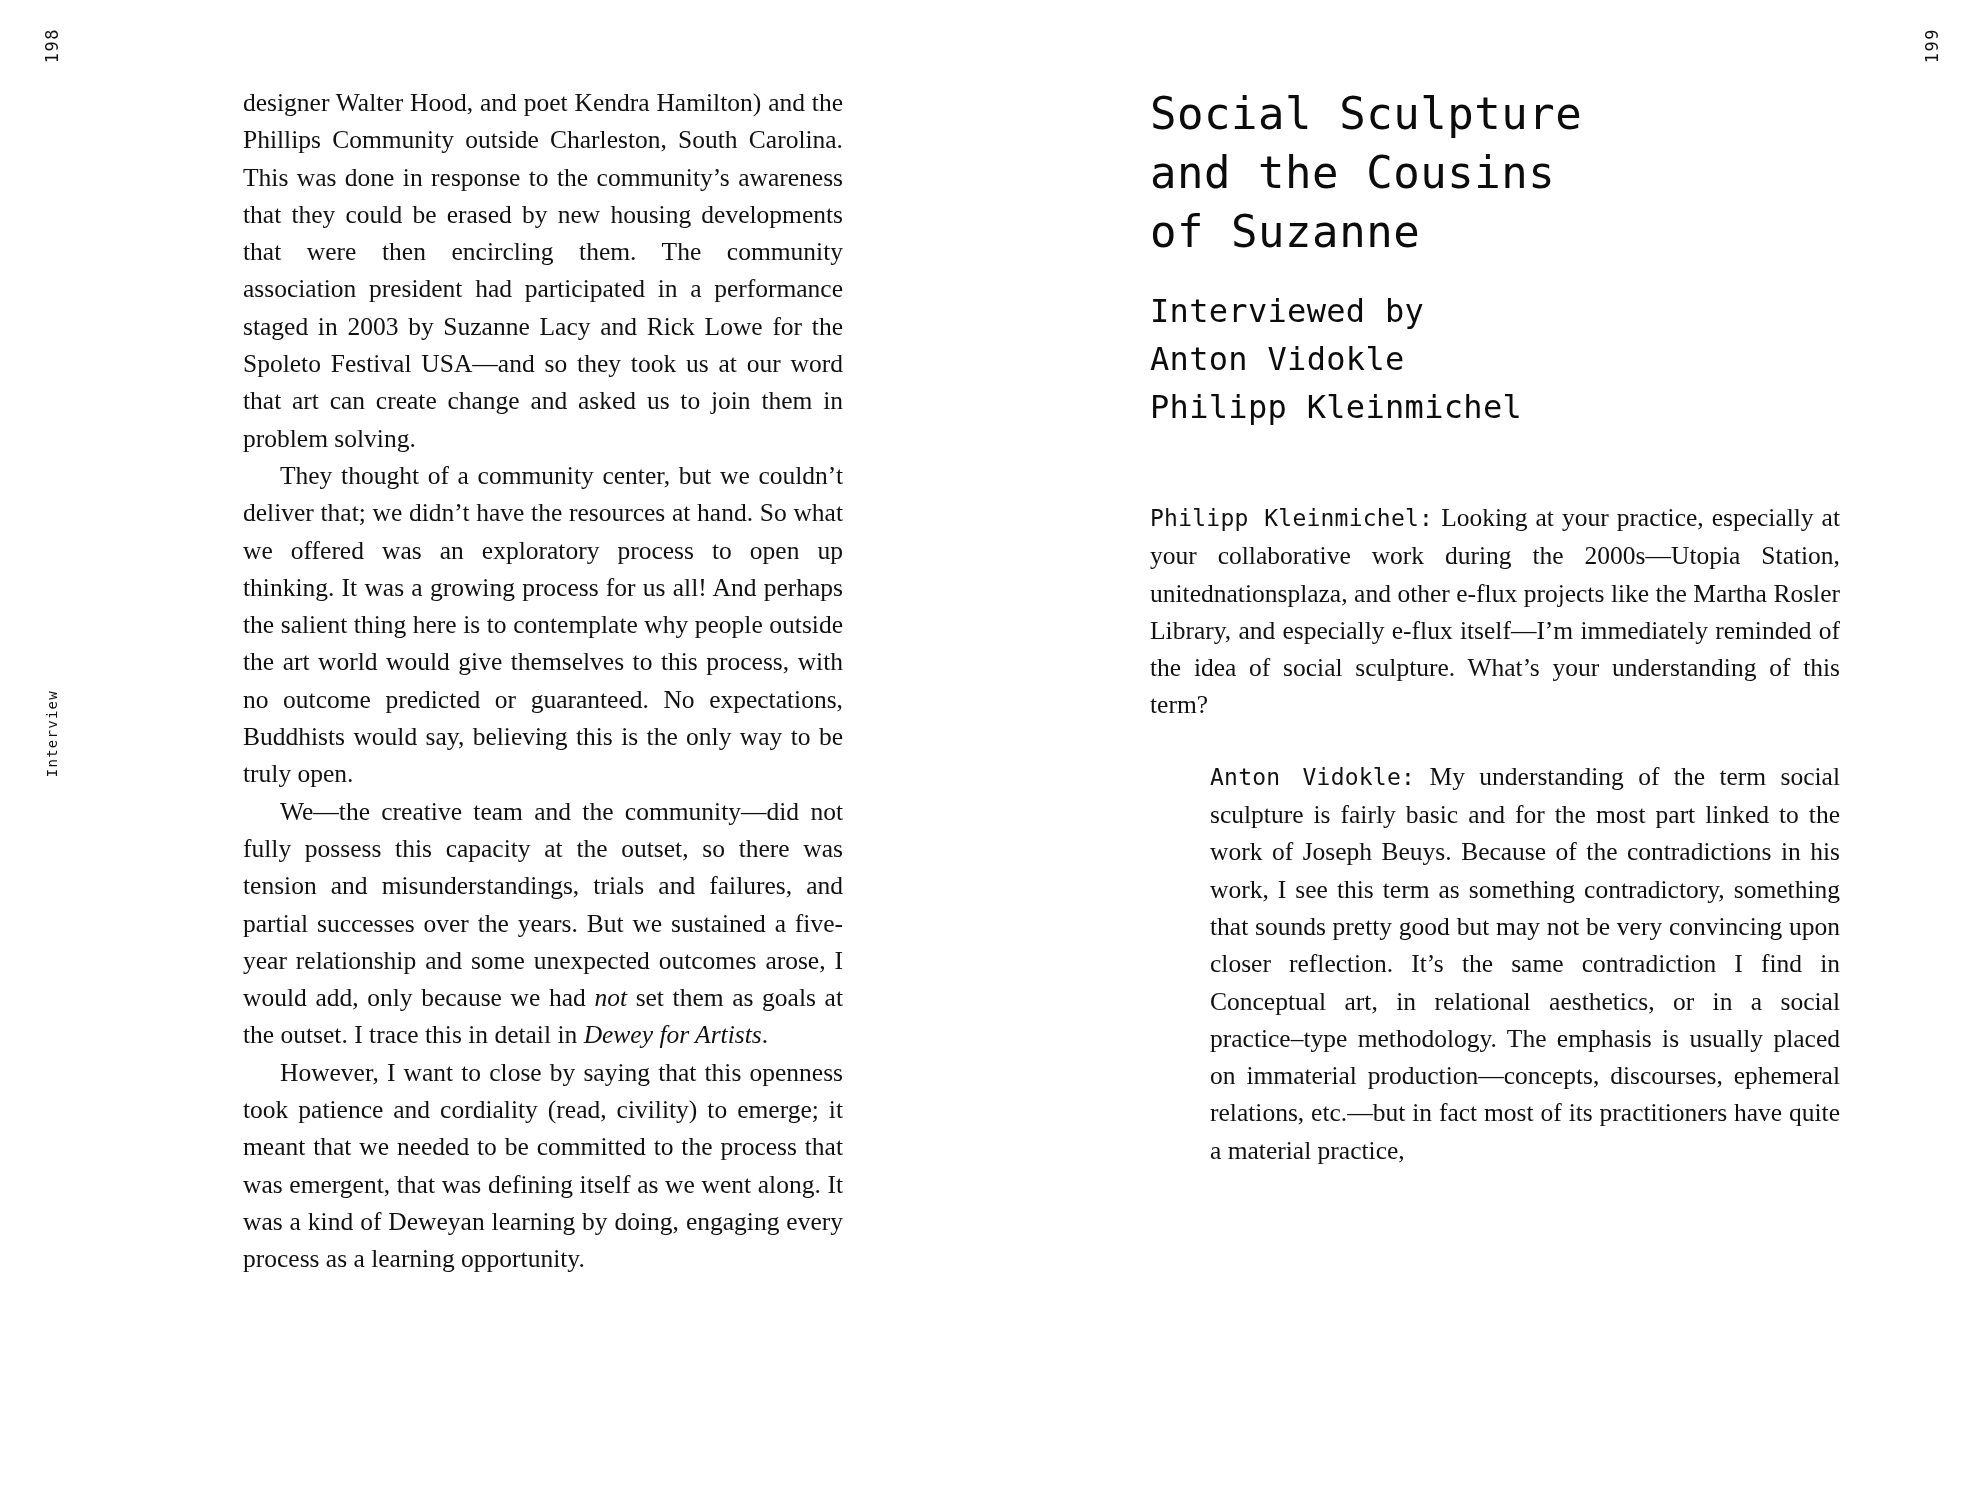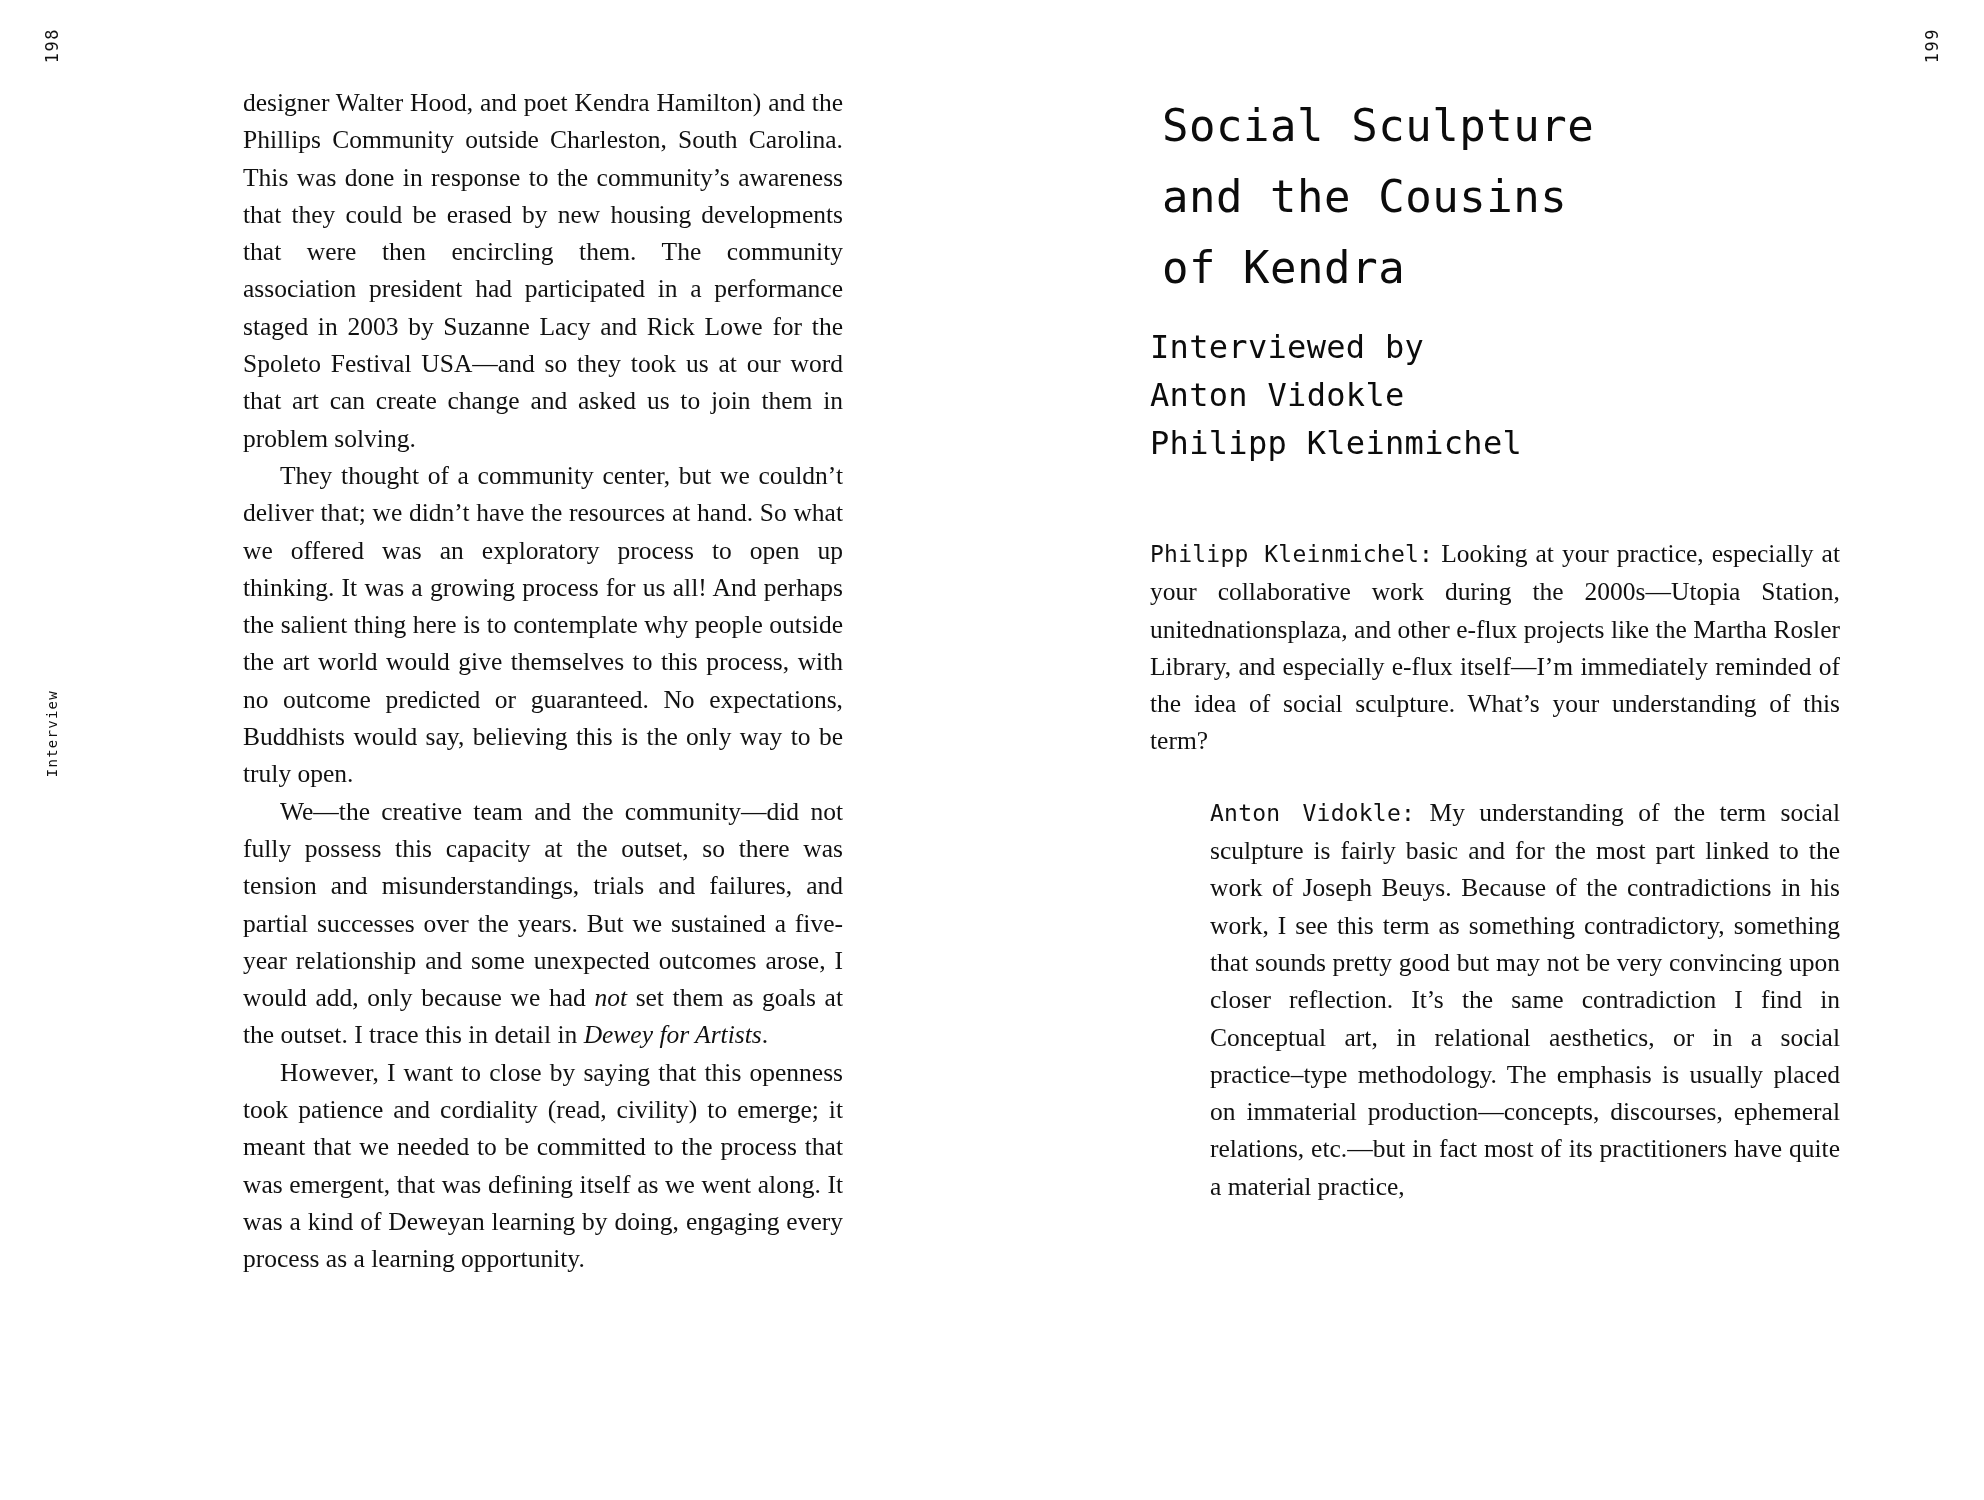--- a/index.html
+++ b/index.html
@@ -76,21 +76,21 @@
   .body-p i {
     font-style: italic;
   }
 
   
   .title {
     font-family: "DejaVu Sans Mono", monospace;
     font-size: 44px;
     line-height: 59px;
     letter-spacing: 0.012em;
-    margin: 12px;
+    margin: 0;
     font-weight: normal;
     color: #0c0c0c;
   }
   .byline {
     font-family: "DejaVu Sans Mono", monospace;
     font-size: 32px;
     line-height: 48px;
     letter-spacing: 0.01em;
     margin: 0;
     font-weight: normal;
@@ -136,21 +136,21 @@
     <p class="body-p">However, I want to close by saying that this openness took patience and cordiality (read, civility) to emerge; it meant that we needed to be committed to the process that was emergent, that was defining itself as we went along. It was a kind of Deweyan learning by doing, engaging every process as a learning opportunity.</p>
   </div>
 
   <div class="vertical" id="folio-right">199</div>
 
   <div class="col" id="right-col">
 
     <div class="title-block">
       <h1 class="title">Social Sculpture</h1>
       <h1 class="title">and the Cousins</h1>
-      <h1 class="title">of Kendra</h1>
+      <h1 class="title">of Suzanne</h1>
     </div>
 
     <div class="byline-block">
       <h2 class="byline">Interviewed by</h2>
       <h2 class="byline">Anton Vidokle</h2>
       <h2 class="byline">Philipp Kleinmichel</h2>
     </div>
 
     <div class="qa-block">
       <p class="qa"><span class="speaker">Philipp Kleinmichel:</span><span> Looking at your practice, especially at your collaborative work during the 2000s—Utopia Station, unitednationsplaza, and other e-flux projects like the Martha Rosler Library, and especially e-flux itself—I’m immediately reminded of the idea of social sculpture. What’s your understanding of this term?</span></p>

